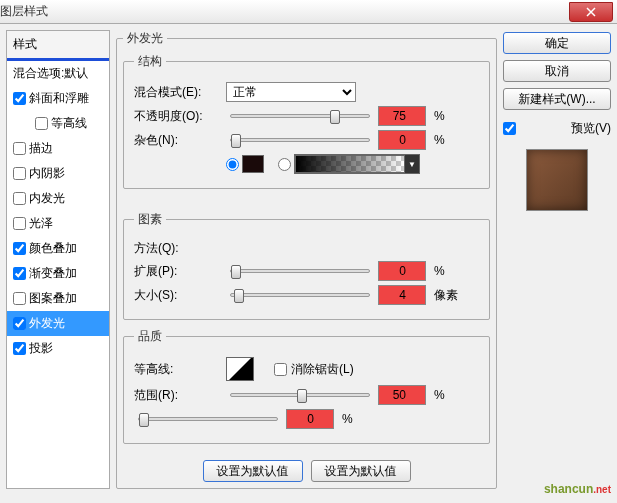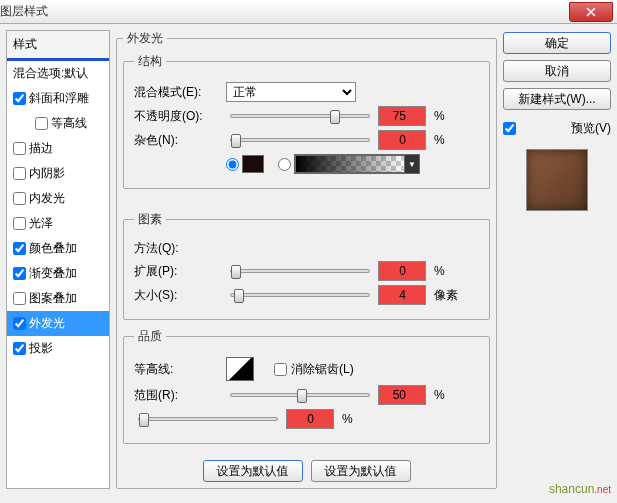--- a/index.html
+++ b/index.html
@@ -222,13 +222,13 @@
         <span>新建样式(W)...</span>
       </div>
     <div class="preview-check">
       <input type="checkbox" checked="" style="">
       <span>预览(V)</span>
     </div>
     <div class="preview-img"></div>
   </div>
 </div>
 
-<div class="watermark" style="color:#7a9a2e;font-weight:normal;font-size:16px"><span>shancun</span><span style="color:#d33;font-size:10px">.net</span></div>
+<div class="watermark" style="color:#7a9a2e;font-weight:bold;font-size:16px"><span>shancun</span><span style="color:#d33;font-size:10px">.net</span></div>
 
 </body></html>

